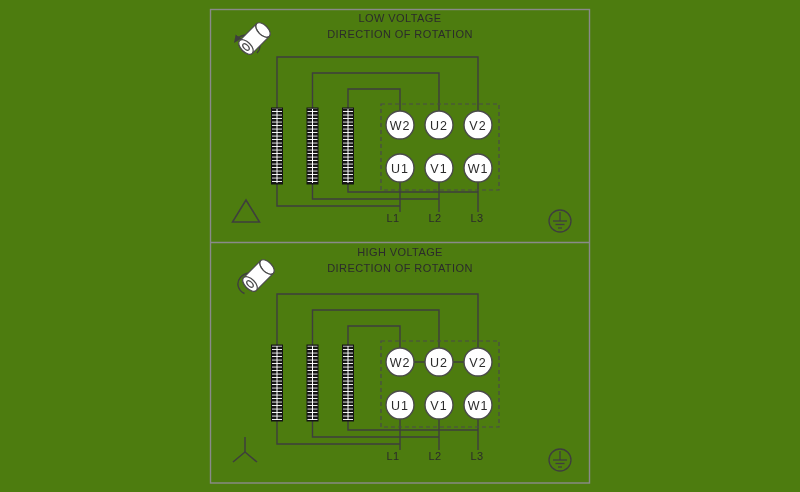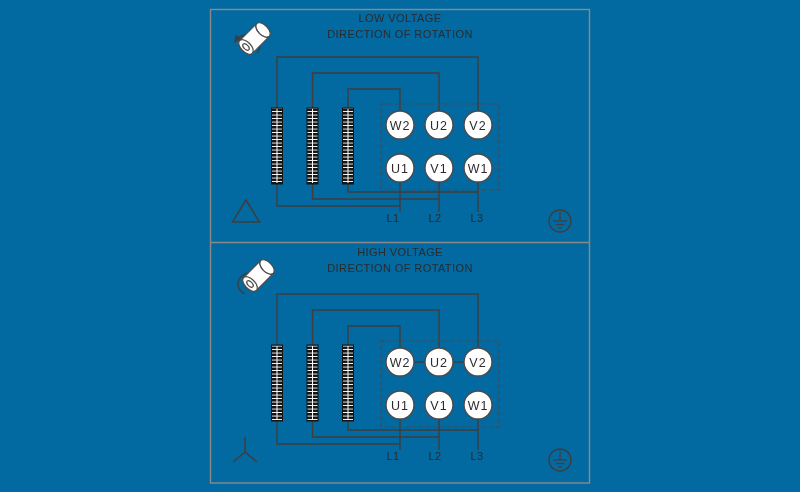--- a/index.html
+++ b/index.html
@@ -1,16 +1,16 @@
 <!DOCTYPE html>
 <html><head>
 <meta charset="utf-8">
 <style>
   html,body{margin:0;padding:0;background:#ffffff;}
-  .stage{position:relative;width:800px;height:492px;background:#0369a1;overflow:hidden;
+  .stage{position:relative;width:800px;height:492px;background:#4d7c0f;overflow:hidden;
          font-family:"Liberation Sans",sans-serif;}
   .stage svg{position:absolute;left:0;top:0;}
   svg text{font-family:"Liberation Sans",sans-serif;}
   .w{fill:none;stroke:#3e3e3e;stroke-width:1.4;}
   .frame{fill:none;stroke:#8a8a8a;stroke-width:1.4;}
   .term{fill:#ffffff;stroke:#4a4a4a;stroke-width:1.4;}
   .dash{fill:none;stroke:#4a4a4a;stroke-width:1.2;stroke-dasharray:4 3;}
   .shape{fill:#ffffff;stroke:#4a4a4a;stroke-width:1.2;}
   .sym{fill:none;stroke:#3e3e3e;stroke-width:1.5;}
   .gnd{fill:none;stroke:#3e3e3e;stroke-width:1.3;}

